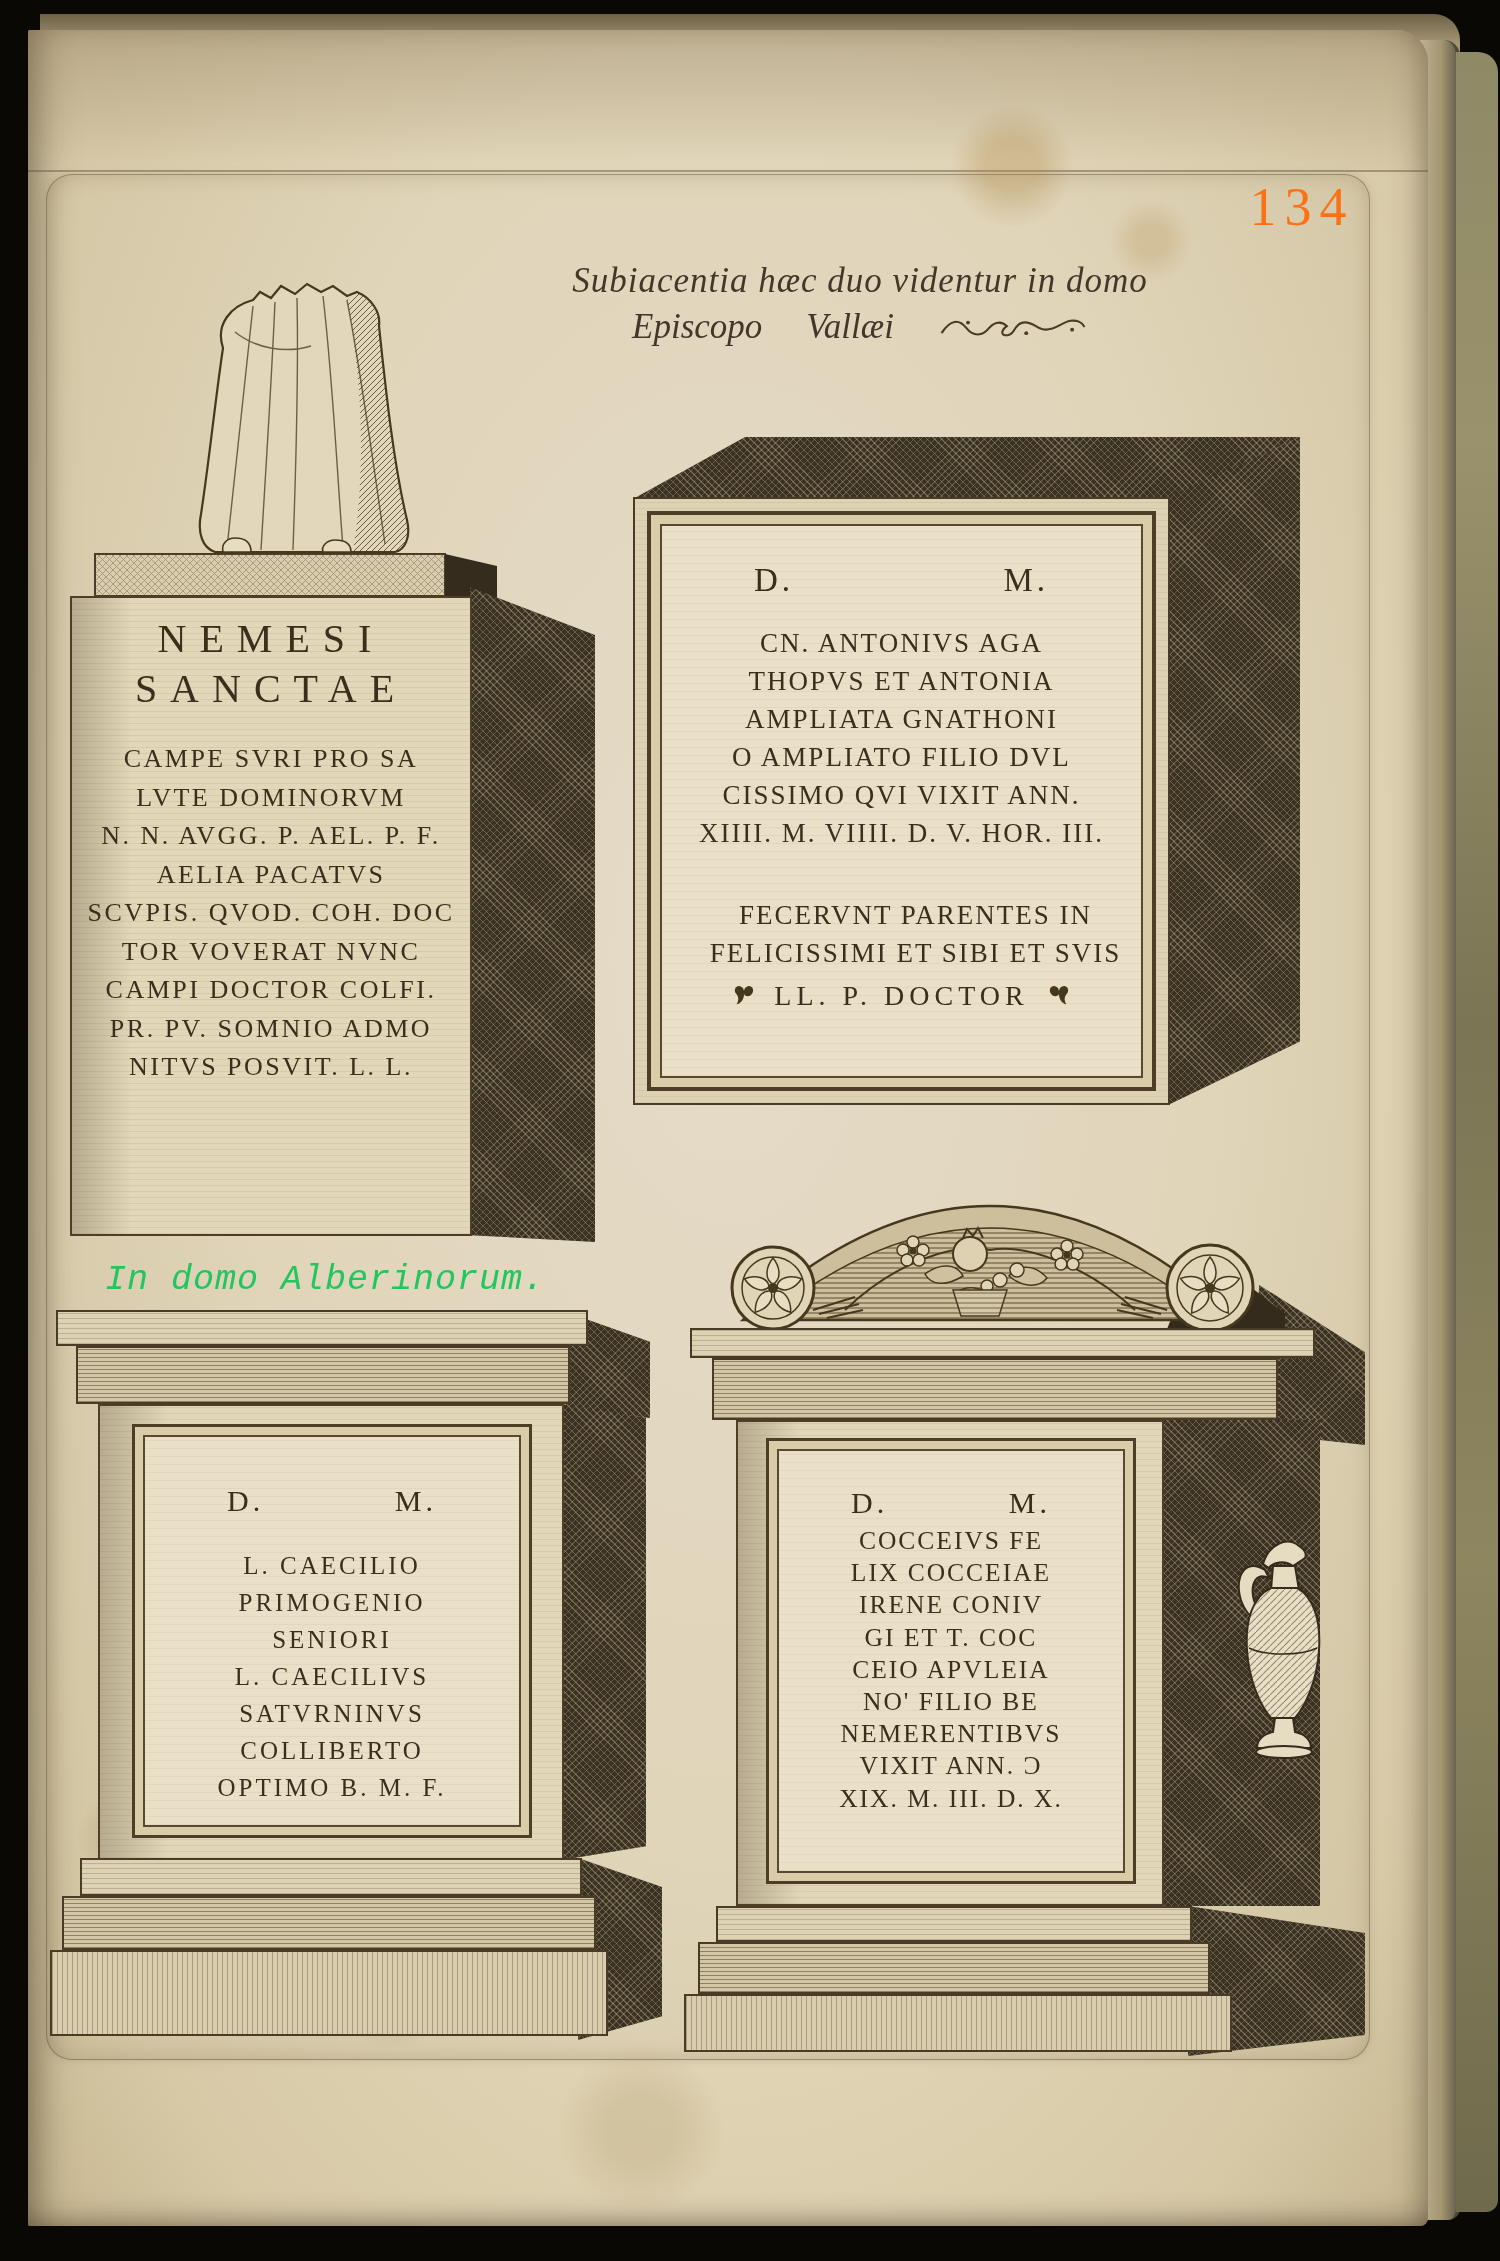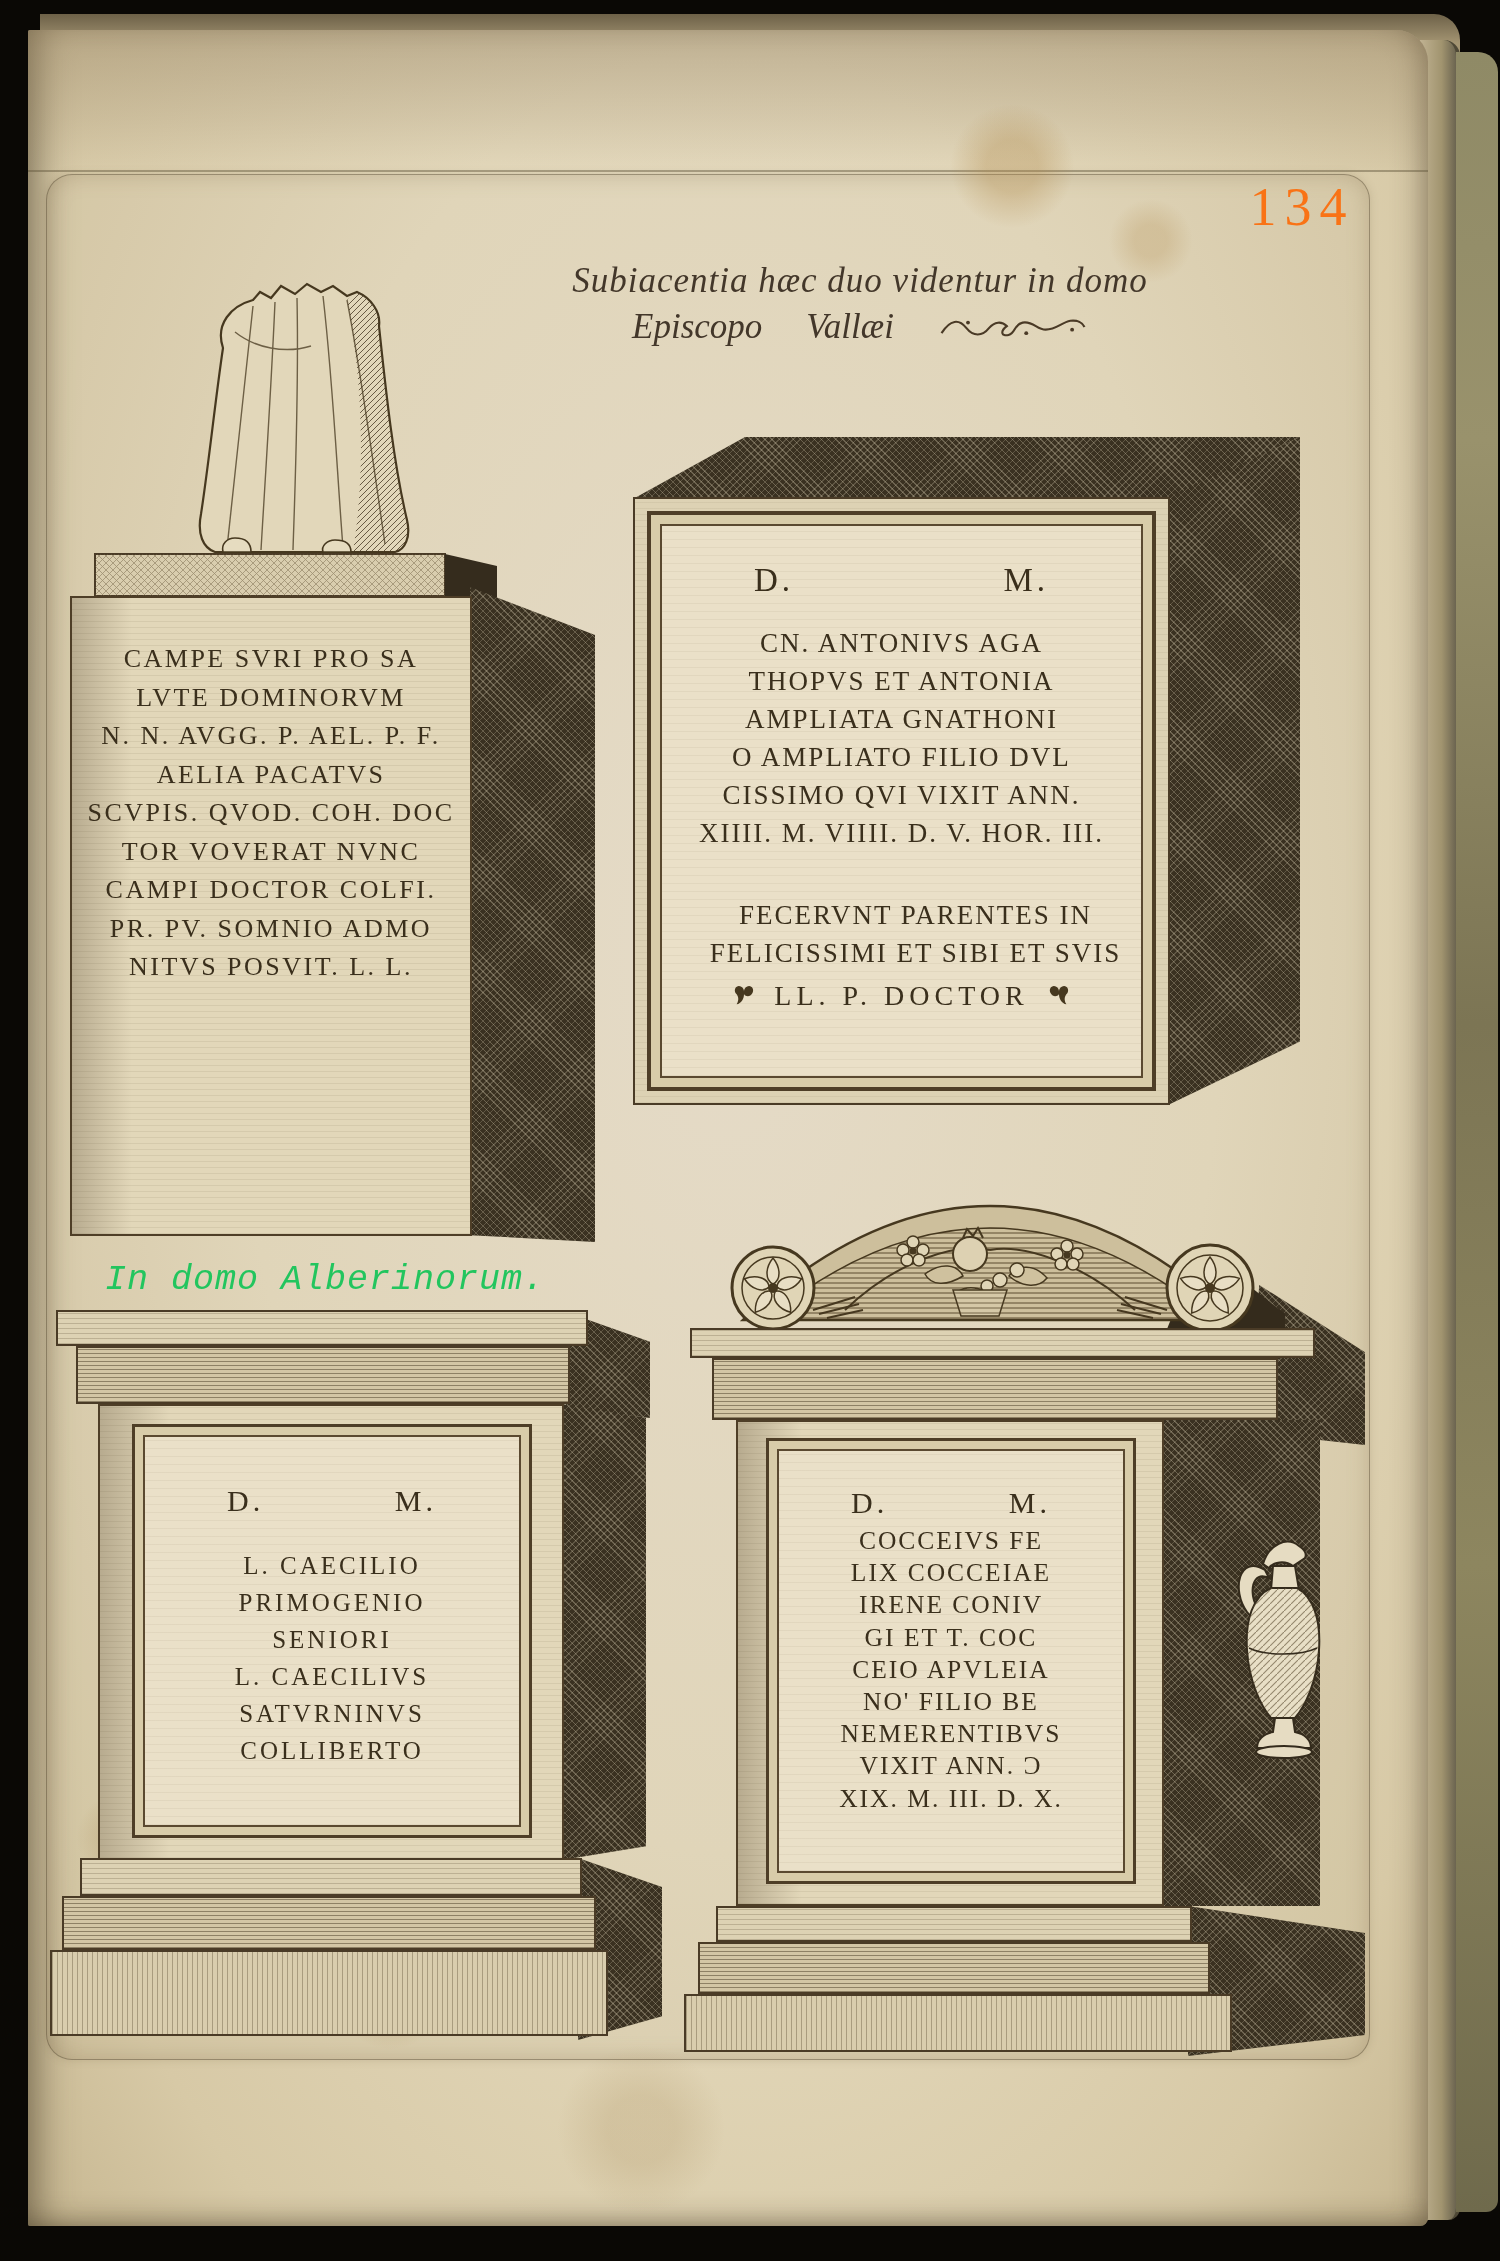--- a/index.html
+++ b/index.html
@@ -202,20 +202,24 @@
         <path d="M238,34 C248,120 252,210 258,286"></path>
         <path d="M262,38 C276,110 288,200 300,282"></path>
         <path d="M150,70 C170,86 200,92 226,84"></path>
       </g>
 
       <path d="M150,276 C142,276 136,282 138,290 L166,290 C166,280 160,276 150,276 Z" fill="#e6dcc0" stroke="#46381f" stroke-width="1.6"></path>
       <path d="M250,278 C242,278 236,284 238,290 L266,290 C266,282 260,278 250,278 Z" fill="#e6dcc0" stroke="#46381f" stroke-width="1.6"></path>
     </svg>
     <div class="abs m1-side xhatch"></div>
     <div class="abs m1-front front insc">
+      <div class="m1-title">
+        <div>NEMESI</div>
+        <div>SANCTAE</div>
+      </div>
       <div class="m1-body">
         <div>CAMPE SVRI PRO SA</div>
         <div>LVTE DOMINORVM</div>
         <div>N. N. AVGG. P. AEL. P. F.</div>
         <div>AELIA PACATVS</div>
         <div>SCVPIS. QVOD. COH. DOC</div>
         <div>TOR VOVERAT NVNC</div>
         <div>CAMPI DOCTOR COLFI.</div>
         <div>PR. PV. SOMNIO ADMO</div>
         <div>NITVS POSVIT. L. L.</div>
@@ -273,20 +277,21 @@
           <span>D.</span>
           <span>M.</span>
         </div>
         <div class="m3-lines">
           <div>L. CAECILIO</div>
           <div>PRIMOGENIO</div>
           <div>SENIORI</div>
           <div>L. CAECILIVS</div>
           <div>SATVRNINVS</div>
           <div>COLLIBERTO</div>
+          <div>OPTIMO B. M. F.</div>
         </div>
       </div>
     </div>
     <div class="abs m3-baseside xhatch"></div>
     <div class="abs m3-base1 face-light"></div>
     <div class="abs m3-base2 hlines"></div>
     <div class="abs m3-base3 vlines-light"></div>
   </div>
 
   <div class="layer">

